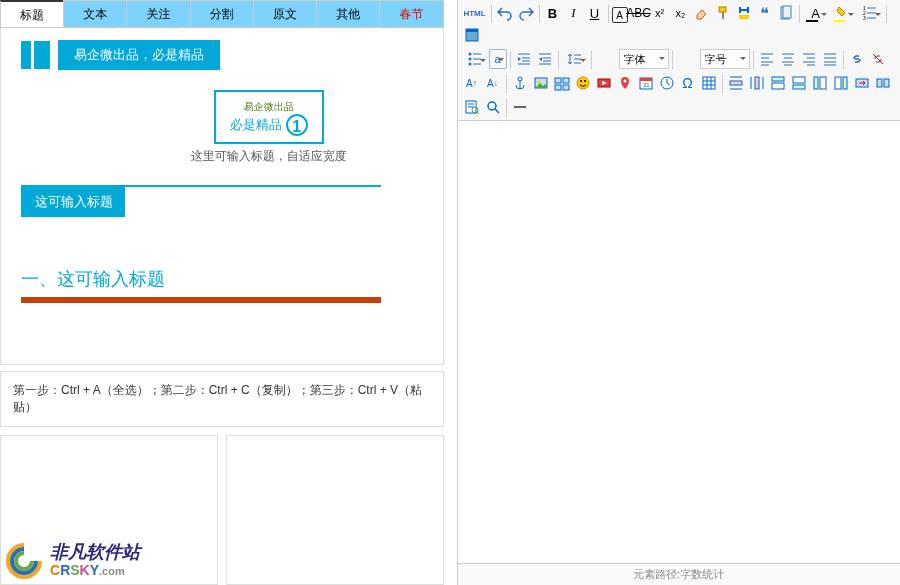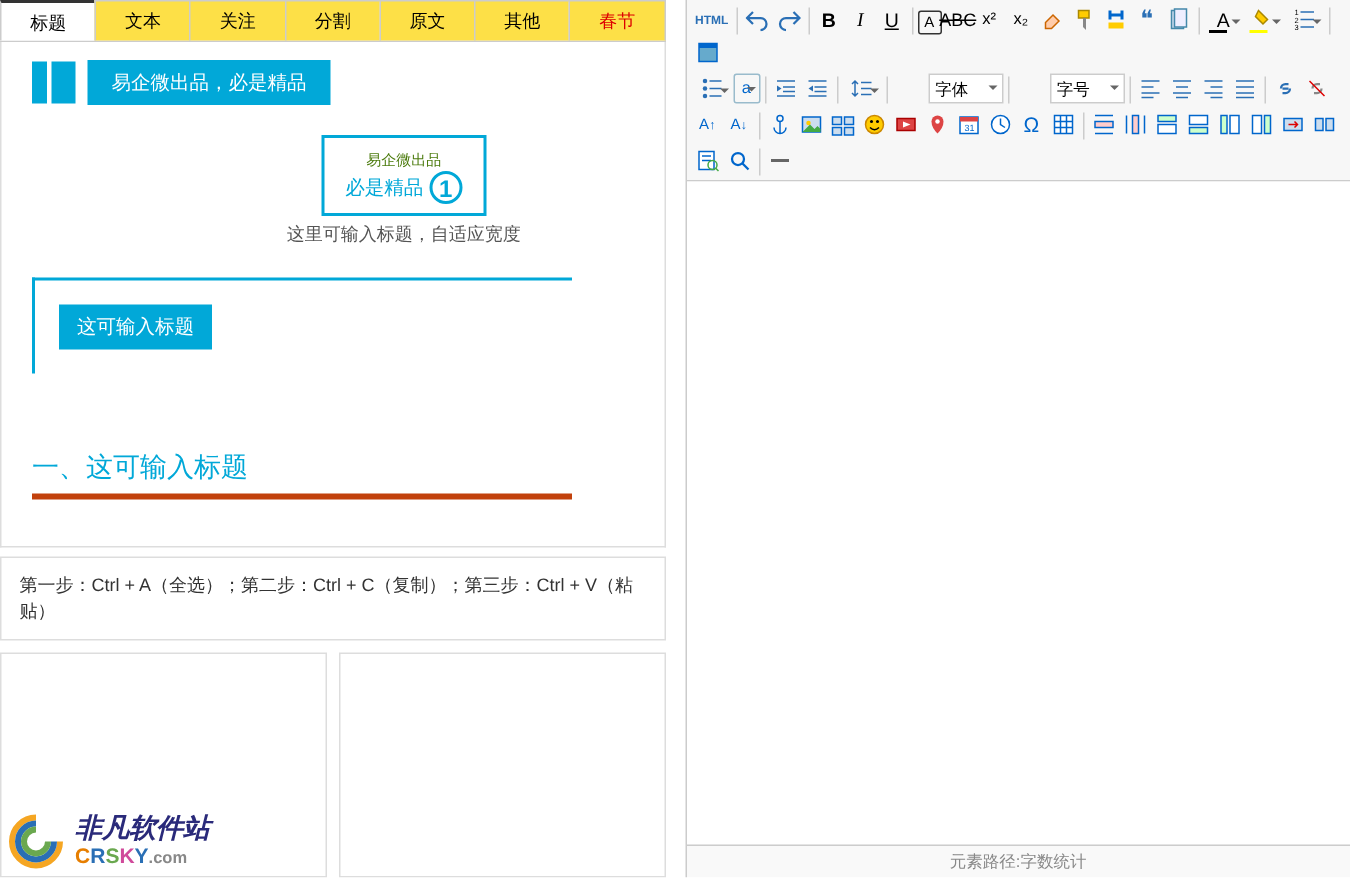--- a/index.html
+++ b/index.html
@@ -1,44 +1,44 @@
 <!DOCTYPE html>
 <html><head>
 <meta charset="utf-8">
 <style>
 * { box-sizing: border-box; margin: 0; padding: 0; }
 body { font-family: "Microsoft YaHei", Arial, sans-serif; font-size: 12px; background: #fff; width: 900px; height: 585px; overflow: hidden; position: relative; }
 .container { display: flex; width: 900px; height: 585px; gap: 13px; }
 .left-panel { width: 448px; display: flex; flex-direction: column; }
 .right-panel { width: 448px; display: flex; flex-direction: column; border-left: 1px solid #ccc; }
 .tabs { display: flex; border-bottom: 1px solid #ccc; height: 28px; }
-.tab { flex: 1; text-align: center; line-height: 26px; border: 1px solid #ccc; border-bottom: none; border-right: none; background: #fde047; cursor: pointer; font-size: 12px; }
+.tab { flex: 1; text-align: center; line-height: 26px; border: 1px solid #ccc; border-bottom: none; border-right: none; background: #7dd3fc; cursor: pointer; font-size: 12px; }
 .tab:last-child { border-right: 1px solid #ccc; }
 .tab.active { background: #fff; border-top: 2px solid #333; }
 .tab.red { color: #d00; }
 .templates-wrap { flex: 1; position: relative; overflow: hidden; border: 1px solid #ddd; border-top: none; }
 .templates { padding: 12px 16px 12px 20px; height: 330px; overflow-y: scroll; }
 .templates::-webkit-scrollbar { width: 16px; }
 .templates::-webkit-scrollbar-track { background: #f0f0f0; border-left: 1px solid #ddd; }
 .templates::-webkit-scrollbar-thumb { background: #c0c0c0; border: 1px solid #aaa; }
 .tpl { margin-bottom: 20px; }
 .tpl1 { display: flex; align-items: center; }
 .tpl1 .bar1 { width: 10px; height: 28px; background: #01a8d8; margin-right: 3px; }
 .tpl1 .bar2 { width: 16px; height: 28px; background: #01a8d8; margin-right: 8px; }
 .tpl1 .label { background: #01a8d8; color: #fff; padding: 6px 16px; font-size: 13px; }
 .tpl2 { text-align: center; padding-left: 90px; }
 .tpl2 .box { display: inline-block; border: 2px solid #01a8d8; padding: 8px 14px 6px; position: relative; }
 .tpl2 .line1 { color: #4d7c0f; font-size: 10px; }
 .tpl2 .line2 { color: #01a8d8; font-size: 13px; display: inline-block; vertical-align: middle; }
 .tpl2 .circle { display: inline-block; width: 22px; height: 22px; border: 2px solid #01a8d8; border-radius: 50%; color: #01a8d8; font-size: 16px; line-height: 22px; text-align: center; vertical-align: middle; margin-left: 4px; font-weight: bold; }
 .tpl2 .sub { font-size: 12px; color: #555; margin-top: 4px; }
-.tpl3 { border: 2px solid #01a8d8; border-bottom: none; border-right: none; padding: 16px; width: 360px; }
+.tpl3 { border: 2px solid #01a8d8; border-bottom: none; border-right: none; padding: 0; width: 360px; }
 .tpl3 .label { display: inline-block; background: #01a8d8; color: #fff; padding: 6px 12px; font-size: 13px; }
 .tpl4 { padding-top: 30px; }
-.tpl4 .title { color: #01a8d8; font-size: 18px; padding-bottom: 6px; border-bottom: 4px solid #c2410c; width: 360px; }
+.tpl4 .title { color: #01a8d8; font-size: 18px; padding-bottom: 6px; border-bottom: 6px solid #c2410c; width: 360px; }
 .instructions { border: 1px solid #ddd; margin-top: 6px; padding: 10px 12px; font-size: 12px; color: #333; }
 .thumbs { display: flex; gap: 8px; margin-top: 8px; }
 .thumb { flex: 1; border: 1px solid #ddd; height: 150px; }
 .toolbar { background: #f7f7f7; border-bottom: 1px solid #ccc; padding: 3px 4px; display: flex; flex-wrap: wrap; gap: 2px 1px; align-items: flex-end; }
 .tbtn { width: 20px; height: 20px; display: inline-flex; align-items: center; justify-content: center; cursor: pointer; font-size: 11px; border-radius: 2px; position: relative; }
 .tbtn svg { width: 16px; height: 16px; }
 .sep { width: 1px; height: 18px; background: #ccc; margin: 0 2px; }
 .dropdown-btn { width: 26px; }
 .dropdown-btn::after { content: ""; position: absolute; right: 2px; bottom: 4px; border: 3px solid transparent; border-top-color: #666; }
 .font-sel { height: 20px; font-size: 11px; border: 1px solid #ccc; padding: 0 14px 0 4px; background: #fff; display: inline-flex; align-items: center; position: relative; cursor: pointer; margin-left: 24px; }

